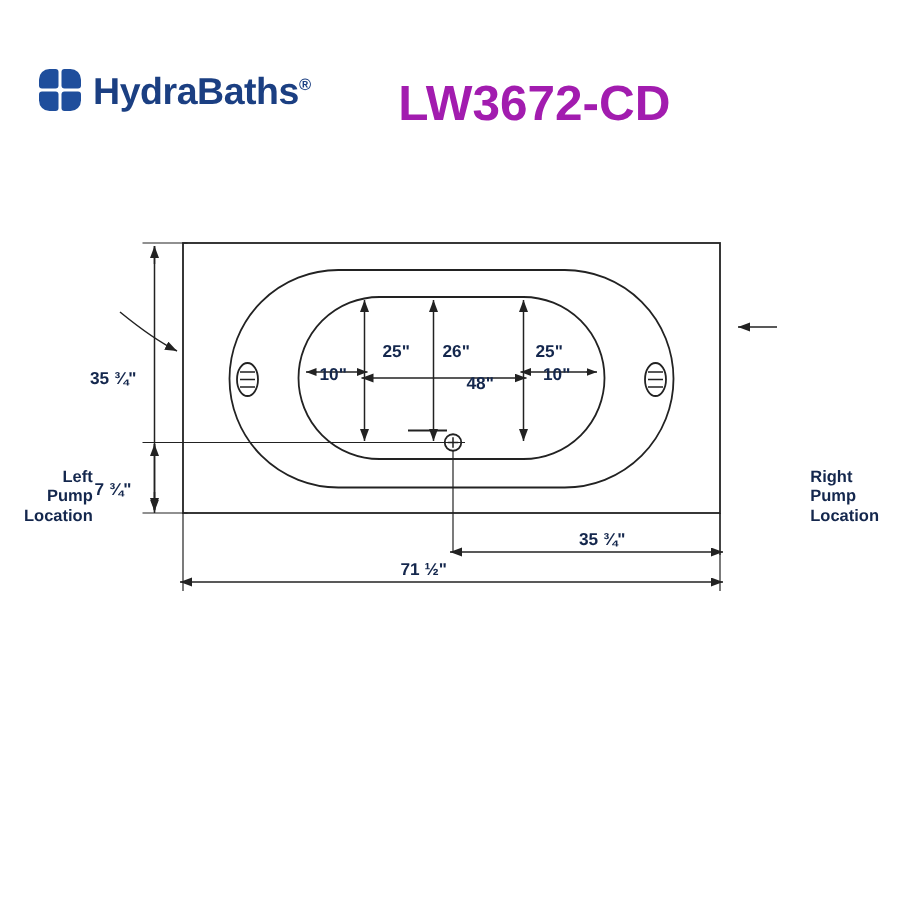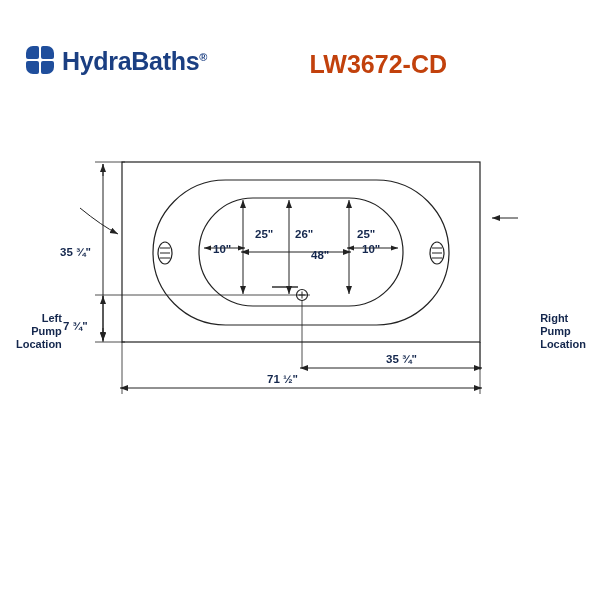--- a/index.html
+++ b/index.html
@@ -57,23 +57,23 @@
   .logo-reg {
     font-size: 11px;
     vertical-align: super;
     font-weight: bold;
   }
 
   .model-code {
     position: absolute;
     right: 40px;
     top: 10px;
-    font-size: 25px;
-    font-weight: bold;
-    color: #c2410c;
+    font-size: 33px;
+    font-weight: bold;
+    color: #a21caf;
     letter-spacing: 0px;
     white-space: nowrap;
     margin-left: 40px;
   }
 
   
   .drawing {
     position: absolute;
     left: 0;
     top: 120px;

